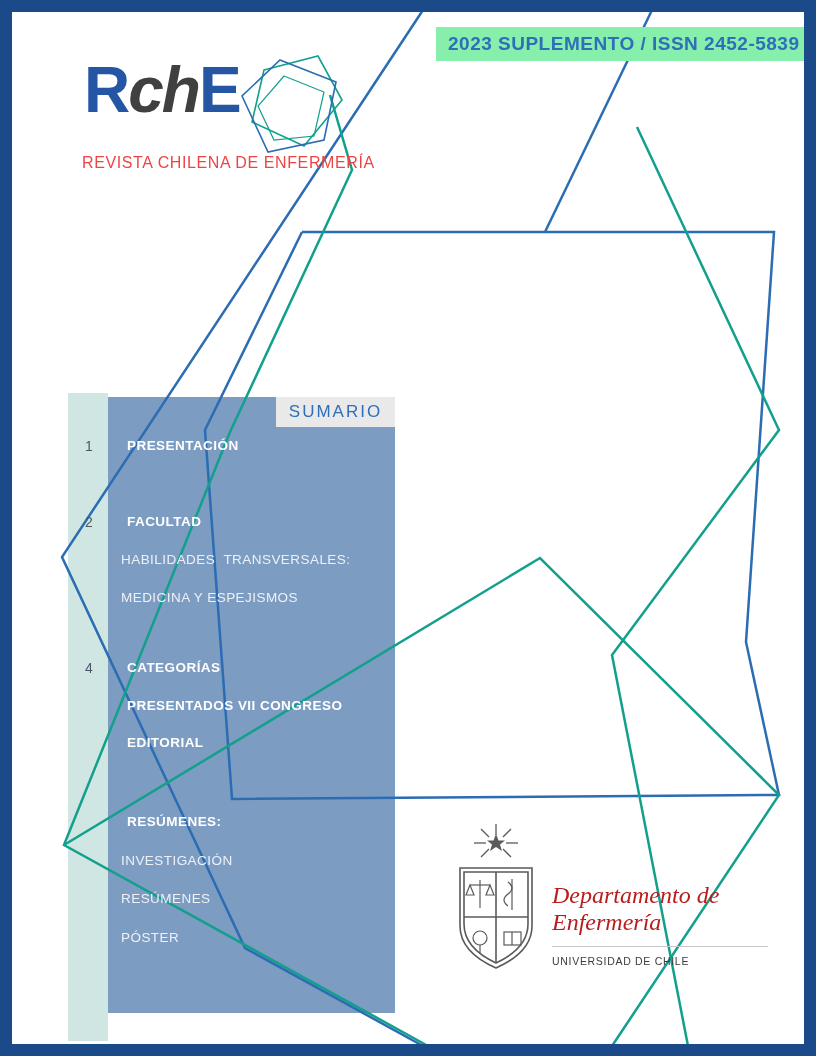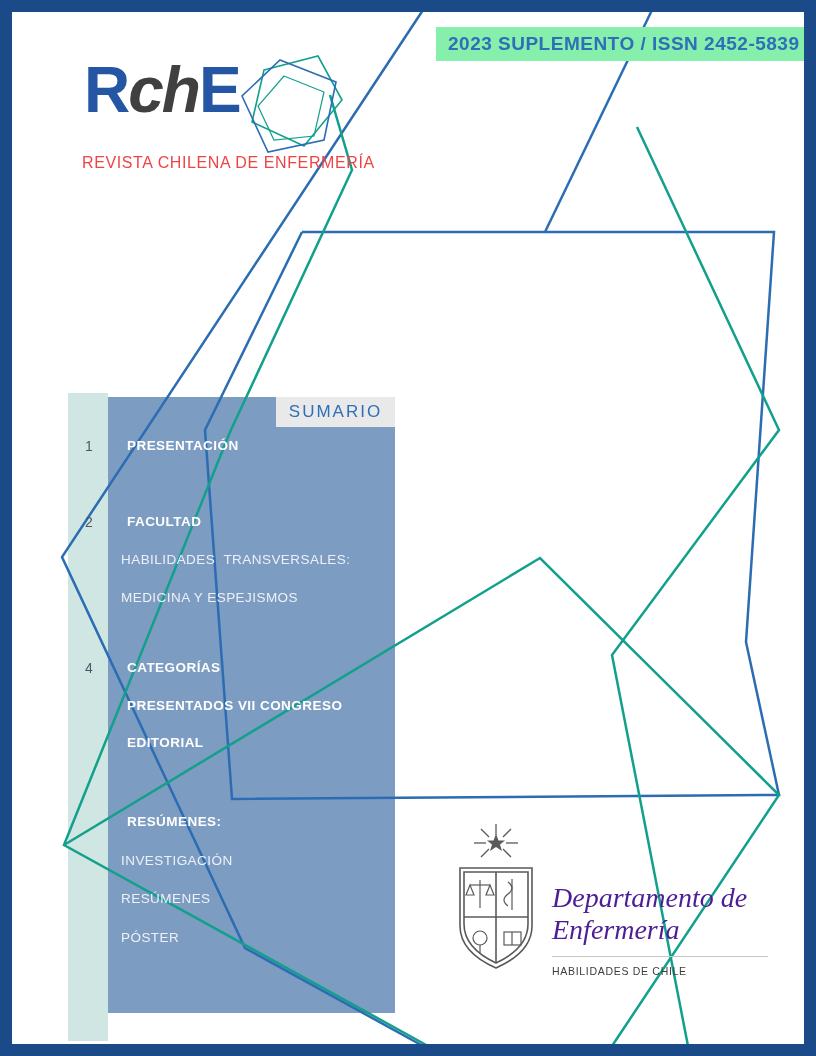--- a/index.html
+++ b/index.html
@@ -31,21 +31,21 @@
     position:absolute;left:276px;top:397px;width:119px;height:30px;background:#e9e9e9;z-index:4;
     display:flex;align-items:center;justify-content:center;font-size:17px;color:#2f6fb8;letter-spacing:2px;
   }
   .row{position:absolute;left:121px;z-index:5;font-size:13.5px;letter-spacing:.45px;white-space:pre;}
   .row.bold{color:#ffffff;font-weight:700;margin-left:6px;}
   .row.reg{color:#edf1f7;font-weight:400;text-align:right;}
   .num{position:absolute;left:80px;width:18px;text-align:center;z-index:5;font-size:14px;color:#4d5766;}
 
   .crest{position:absolute;left:446px;top:822px;z-index:6;}
   .footer-text{position:absolute;left:552px;top:882px;z-index:6;width:230px;}
-  .dept{font-family:"Liberation Serif",serif;font-style:italic;font-size:28px;color:#4c1d95;}
+  .dept{font-family:"Liberation Serif",serif;font-style:italic;font-size:24px;color:#b91c1c;}
   .rule{width:216px;height:1px;background:#c6c6c6;margin:10px 0 8px 0;}
   .faculty{font-size:14.5px;font-weight:700;color:#1c4f8e;letter-spacing:.3px;}
   .university{font-size:10.5px;color:#3c3c3c;letter-spacing:.7px;margin-top:3px;}
 </style>
 </head>
 <body>
 
 <div class="cover">
 
   <svg class="decor" width="816" height="1056" viewBox="0 0 816 1056" aria-hidden="true">
@@ -122,17 +122,17 @@
       <circle cx="34" cy="116" r="7"></circle>
       <line x1="34" y1="123" x2="34" y2="132"></line>
       <rect x="58" y="110" width="17" height="13"></rect>
       <line x1="66" y1="110" x2="66" y2="123"></line>
     </g>
   </svg>
 
   <div class="footer-text">
     <div class="dept">Departamento de Enfermería</div>
     <div class="rule"></div>
-    <div class="university">HABILIDADES DE CHILE</div>
+    <div class="university">UNIVERSIDAD DE CHILE</div>
   </div>
 
   <div class="frame"></div>
 </div>
 
 </body></html>

